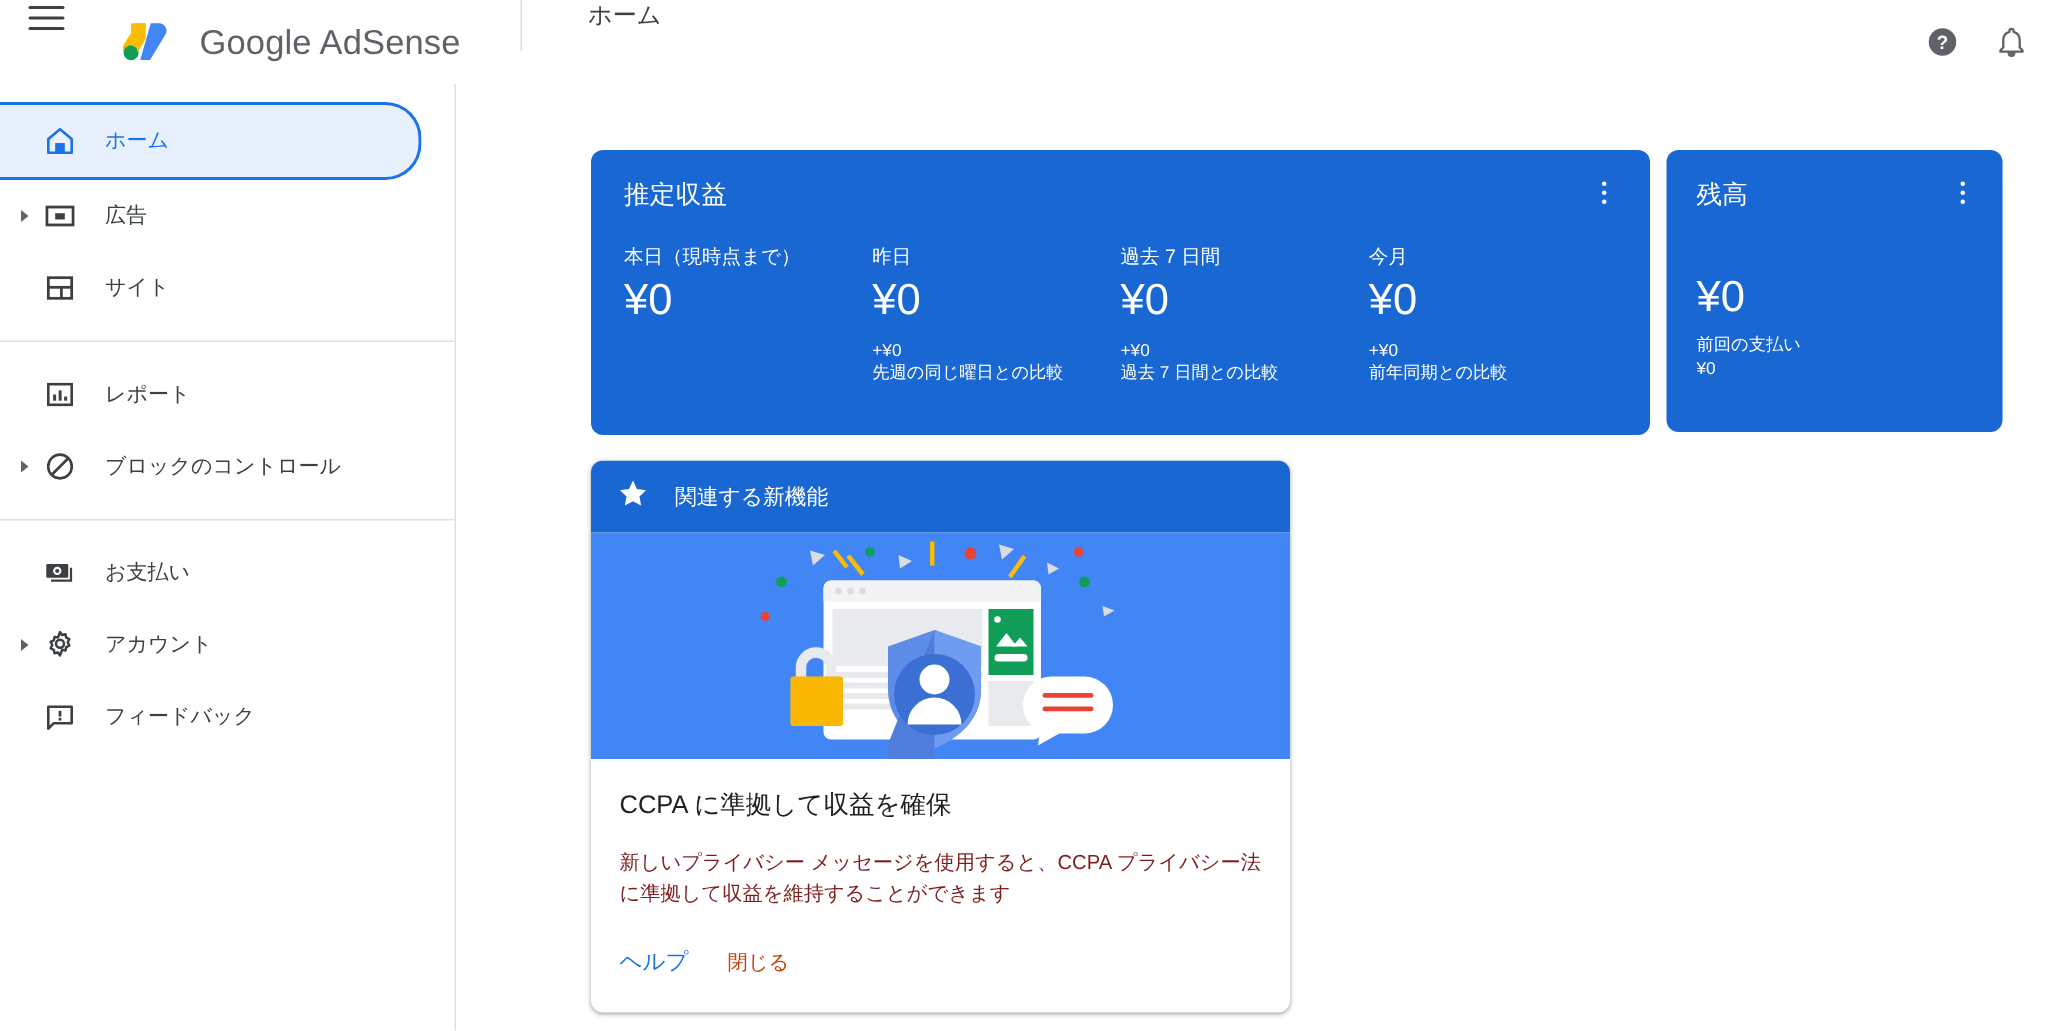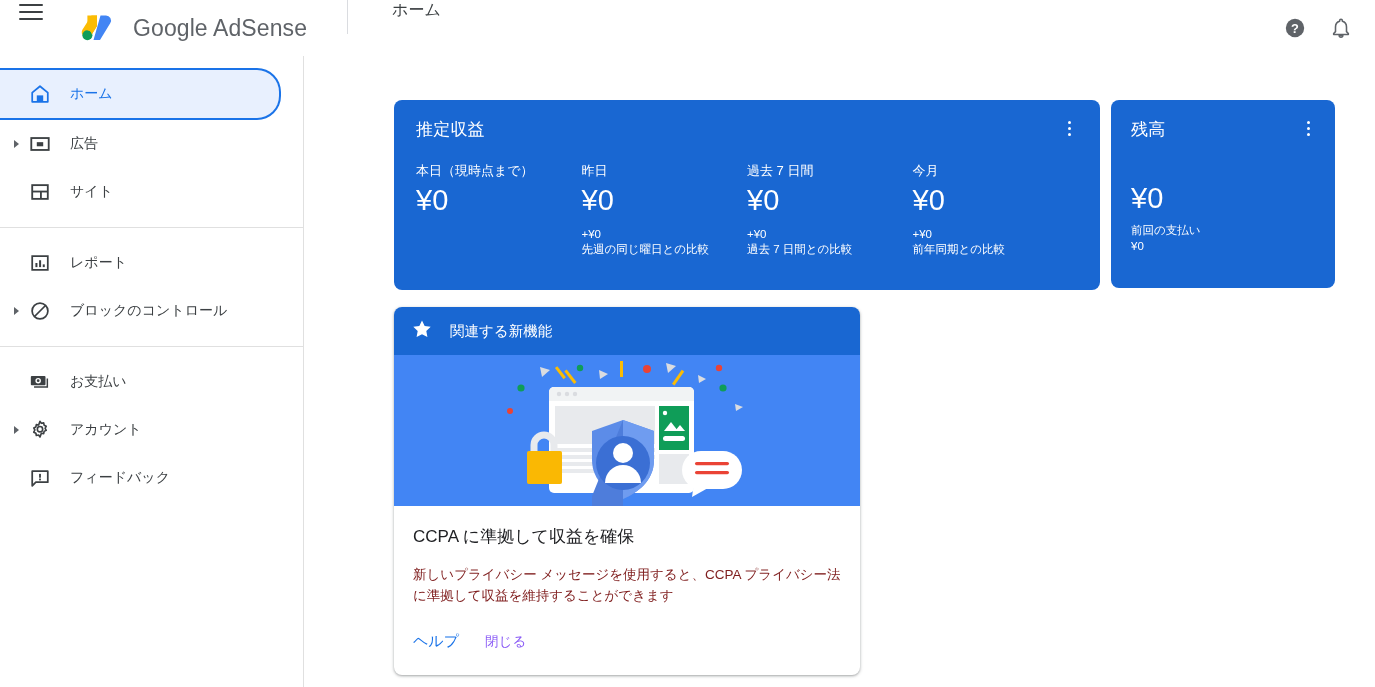--- a/index.html
+++ b/index.html
@@ -157,21 +157,21 @@
     height: 48px; background: #1967d2;
     display: flex; align-items: center; padding-left: 17px; color: #fff;
   }
   .news-head-title { font-size: 14.5px; font-weight: 500; margin-left: 17px; }
   .news-hero { height: 151px; background: #4285f4; position: relative; overflow: hidden; }
   .news-body { padding: 19px 19px 0 19px; }
   .news-title { font-size: 17px; color: #202124; line-height: 24px; }
   .news-text { font-size: 13.5px; color: #7f1d1d; line-height: 21px; margin-top: 15px; }
   .news-actions { display: flex; align-items: center; gap: 26px; margin-top: 26px; }
   .news-link { font-size: 15px; color: #1a73e8; cursor: pointer; }
-  .news-dismiss { font-size: 13.5px; color: #8b5cf6; cursor: pointer; }
+  .news-dismiss { font-size: 13.5px; color: #c2410c; cursor: pointer; }
 </style>
 </head>
 <body>
 
 <div class="appbar">
 
   <div class="menu-btn">
     <span></span>
       <span></span>
       <span></span>

